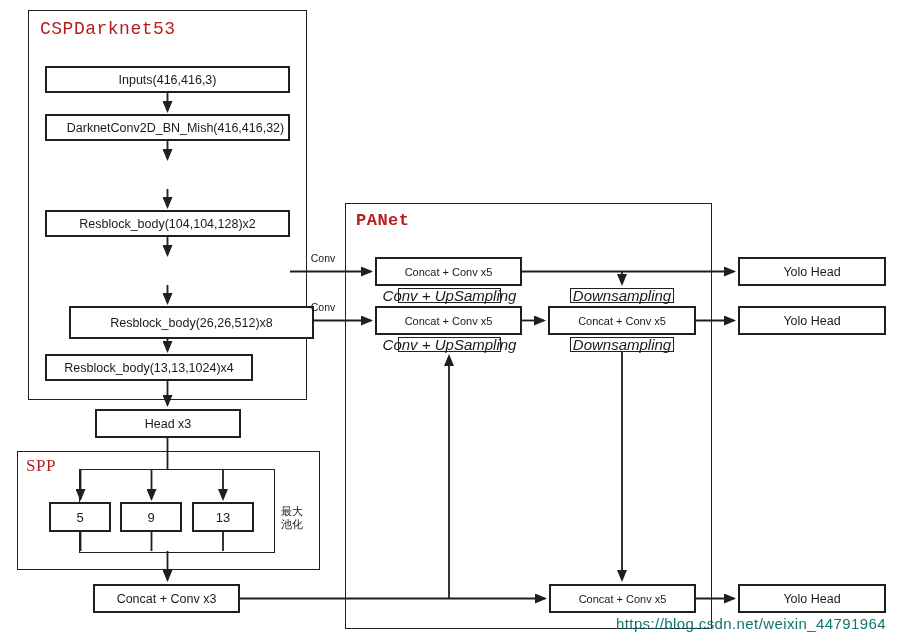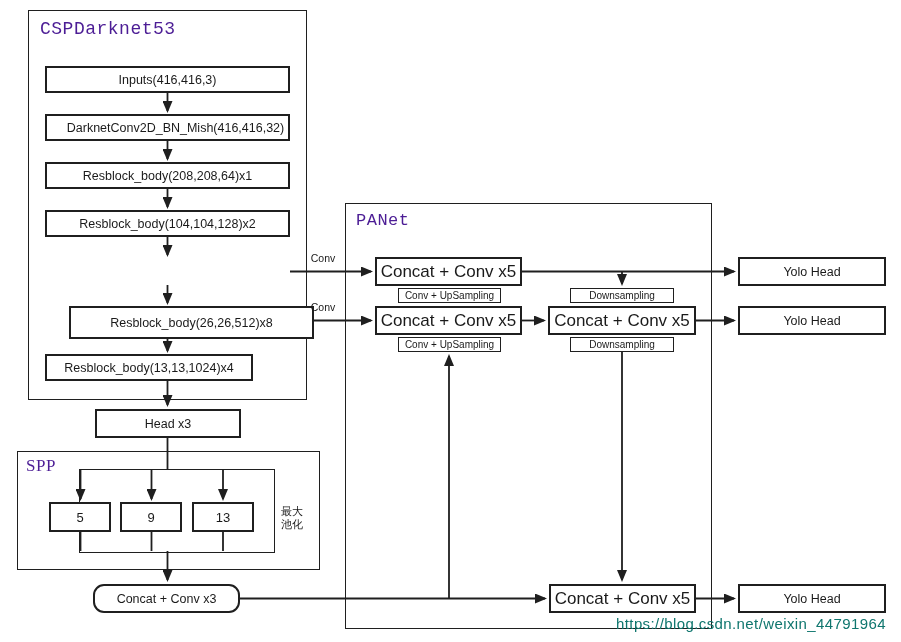--- a/index.html
+++ b/index.html
@@ -7,34 +7,34 @@
     position:relative;width:901px;height:642px;background:#ffffff;overflow:hidden;
     font-family:"Liberation Sans",sans-serif;color:#1a1a1a;
   }
   .container{
     position:absolute;border:1.5px solid #1f1f1f;background:transparent;z-index:1;
   }
   .container.thin{border-width:1.4px;}
   .gtitle{
     position:absolute;z-index:3;
     font-family:"Liberation Mono","DejaVu Sans Mono",monospace;
-    font-size:17px;color:#4c1d95;white-space:nowrap;letter-spacing:.5px;
+    font-size:17px;color:#b91c1c;white-space:nowrap;letter-spacing:.5px;
   }
   .fbox{
     position:absolute;z-index:3;box-sizing:border-box;
     background:#ffffff;border:2px solid #1f1f1f;
     display:flex;align-items:center;justify-content:center;
     font-size:12.5px;white-space:nowrap;
   }
-  .fbox.big5{font-size:17px;}
+  .fbox.big5{font-size:11px;}
   .sbox{
     position:absolute;z-index:4;box-sizing:border-box;
     background:#ffffff;border:1.4px solid #1f1f1f;
     display:flex;align-items:center;justify-content:center;
-    font-size:10px;white-space:nowrap;
+    font-size:15px;white-space:nowrap;font-style:italic;
   }
   .lbl{
     position:absolute;z-index:3;font-size:10.5px;text-align:center;white-space:nowrap;
   }
   .note{
     position:absolute;z-index:3;font-size:11px;line-height:1.2;
     width:26px;word-break:break-all;text-align:left;
   }
   .wire{position:absolute;left:0;top:0;z-index:2;}
   .watermark{
@@ -46,21 +46,21 @@
 <body>
 
 <div class="stage">
 
   <div class="container" style="left:28px;top:10px;width:277px;height:388px;"></div>
   <div class="container" style="left:345px;top:203px;width:365px;height:424px;"></div>
   <div class="container" style="left:17px;top:451px;width:301px;height:117px;"></div>
   <div class="container thin" style="left:79px;top:469px;width:194px;height:82px;"></div>
 
   <div class="gtitle" style="left:40px;top:19px;font-size:18px;">CSPDarknet53</div>
-  <div class="gtitle" style="left:356px;top:211px;">PANet</div>
+  <div class="gtitle" style="left:356px;top:211px;font-weight:bold;">PANet</div>
   <div class="gtitle" style="left:26px;top:456px;font-family:Liberation Serif, serif;">SPP</div>
 
   <svg class="wire" width="901" height="642" viewBox="0 0 901 642" xmlns="http://www.w3.org/2000/svg">
     <defs>
       <marker id="arw" viewBox="0 0 12 10" markerWidth="12" markerHeight="10" refX="10" refY="5" orient="auto" markerUnits="userSpaceOnUse">
         <path d="M0,0 L12,5 L0,10 Z" fill="#1f1f1f"></path>
       </marker>
     </defs>
     <g stroke="#1f1f1f" stroke-width="1.8" fill="none">
 
@@ -93,36 +93,35 @@
       <line x1="622" y1="352" x2="622" y2="580" marker-end="url(#arw)"></line>
 
       <line x1="240" y1="598.5" x2="545" y2="598.5" marker-end="url(#arw)"></line>
       <line x1="449" y1="598.5" x2="449" y2="356" marker-end="url(#arw)"></line>
       <line x1="696" y1="598.5" x2="734" y2="598.5" marker-end="url(#arw)"></line>
     </g>
   </svg>
 
   <div class="fbox" style="left:45px;top:66px;width:245px;height:27px;">Inputs(416,416,3)</div>
   <div class="fbox" style="left:45px;top:114px;width:245px;height:27px;padding-left:16px;">DarknetConv2D_BN_Mish(416,416,32)</div>
-  <div class="fbox" style="left:45px;top:162px;width:245px;height:27px;">Resblock_body(208,208,64)x1</div>
   <div class="fbox" style="left:45px;top:210px;width:245px;height:27px;">Resblock_body(104,104,128)x2</div>
   <div class="fbox" style="left:45px;top:306px;width:245px;height:33px;margin-left:24px;">Resblock_body(26,26,512)x8</div>
   <div class="fbox" style="left:45px;top:354px;width:208px;height:27px;">Resblock_body(13,13,1024)x4</div>
 
   <div class="lbl" style="left:306px;top:252px;width:34px;">Conv</div>
   <div class="lbl" style="left:306px;top:301px;width:34px;">Conv</div>
 
   <div class="fbox" style="left:95px;top:409px;width:146px;height:29px;">Head x3</div>
 
   <div class="fbox" style="left:49px;top:502px;width:62px;height:30px;font-size:13px;">5</div>
   <div class="fbox" style="left:120px;top:502px;width:62px;height:30px;font-size:13px;">9</div>
   <div class="fbox" style="left:192px;top:502px;width:62px;height:30px;font-size:13px;">13</div>
   <div class="note" style="left:281px;top:505px;">最大池化</div>
 
-  <div class="fbox" style="left:93px;top:584px;width:147px;height:29px;border-radius:11px;">Concat + Conv x3</div>
+  <div class="fbox" style="left:93px;top:584px;width:147px;height:29px;">Concat + Conv x3</div>
 
   <div class="fbox big5" style="left:375px;top:257px;width:147px;height:29px;">Concat + Conv x5</div>
   <div class="sbox" style="left:398px;top:288px;width:103px;height:15px;">Conv + UpSampling</div>
   <div class="fbox big5" style="left:375px;top:306px;width:147px;height:29px;">Concat + Conv x5</div>
   <div class="sbox" style="left:398px;top:337px;width:103px;height:15px;">Conv + UpSampling</div>
   <div class="sbox" style="left:570px;top:288px;width:104px;height:15px;">Downsampling</div>
   <div class="fbox big5" style="left:548px;top:306px;width:148px;height:29px;">Concat + Conv x5</div>
   <div class="sbox" style="left:570px;top:337px;width:104px;height:15px;">Downsampling</div>
   <div class="fbox big5" style="left:549px;top:584px;width:147px;height:29px;">Concat + Conv x5</div>
 

